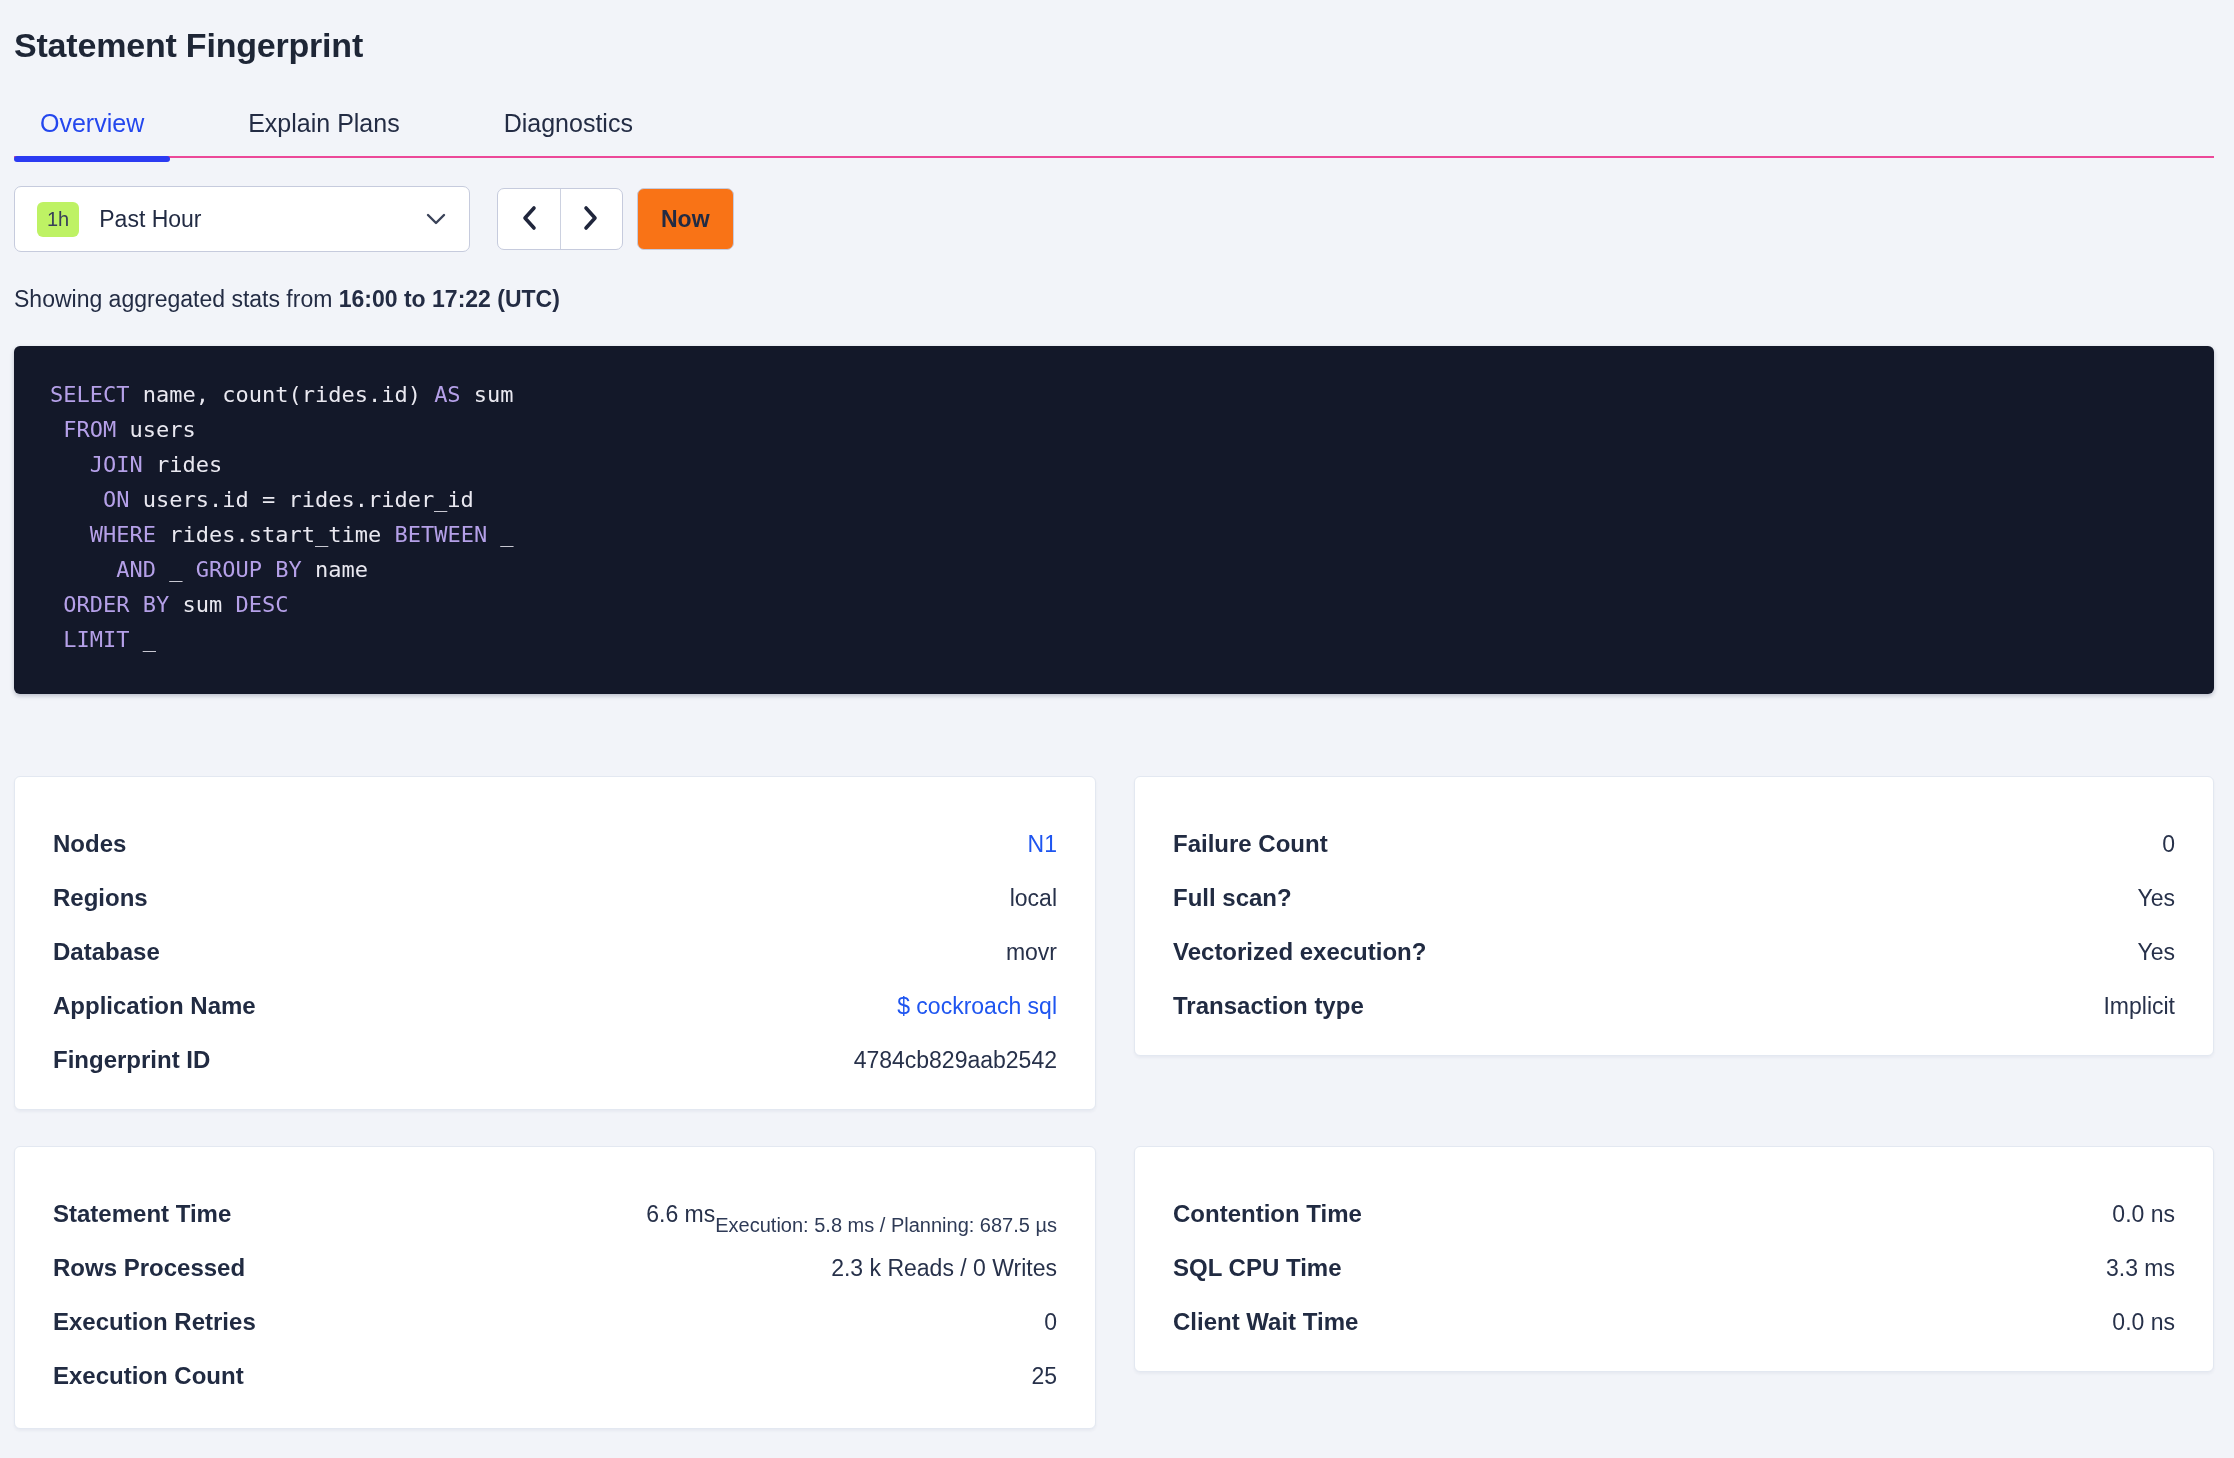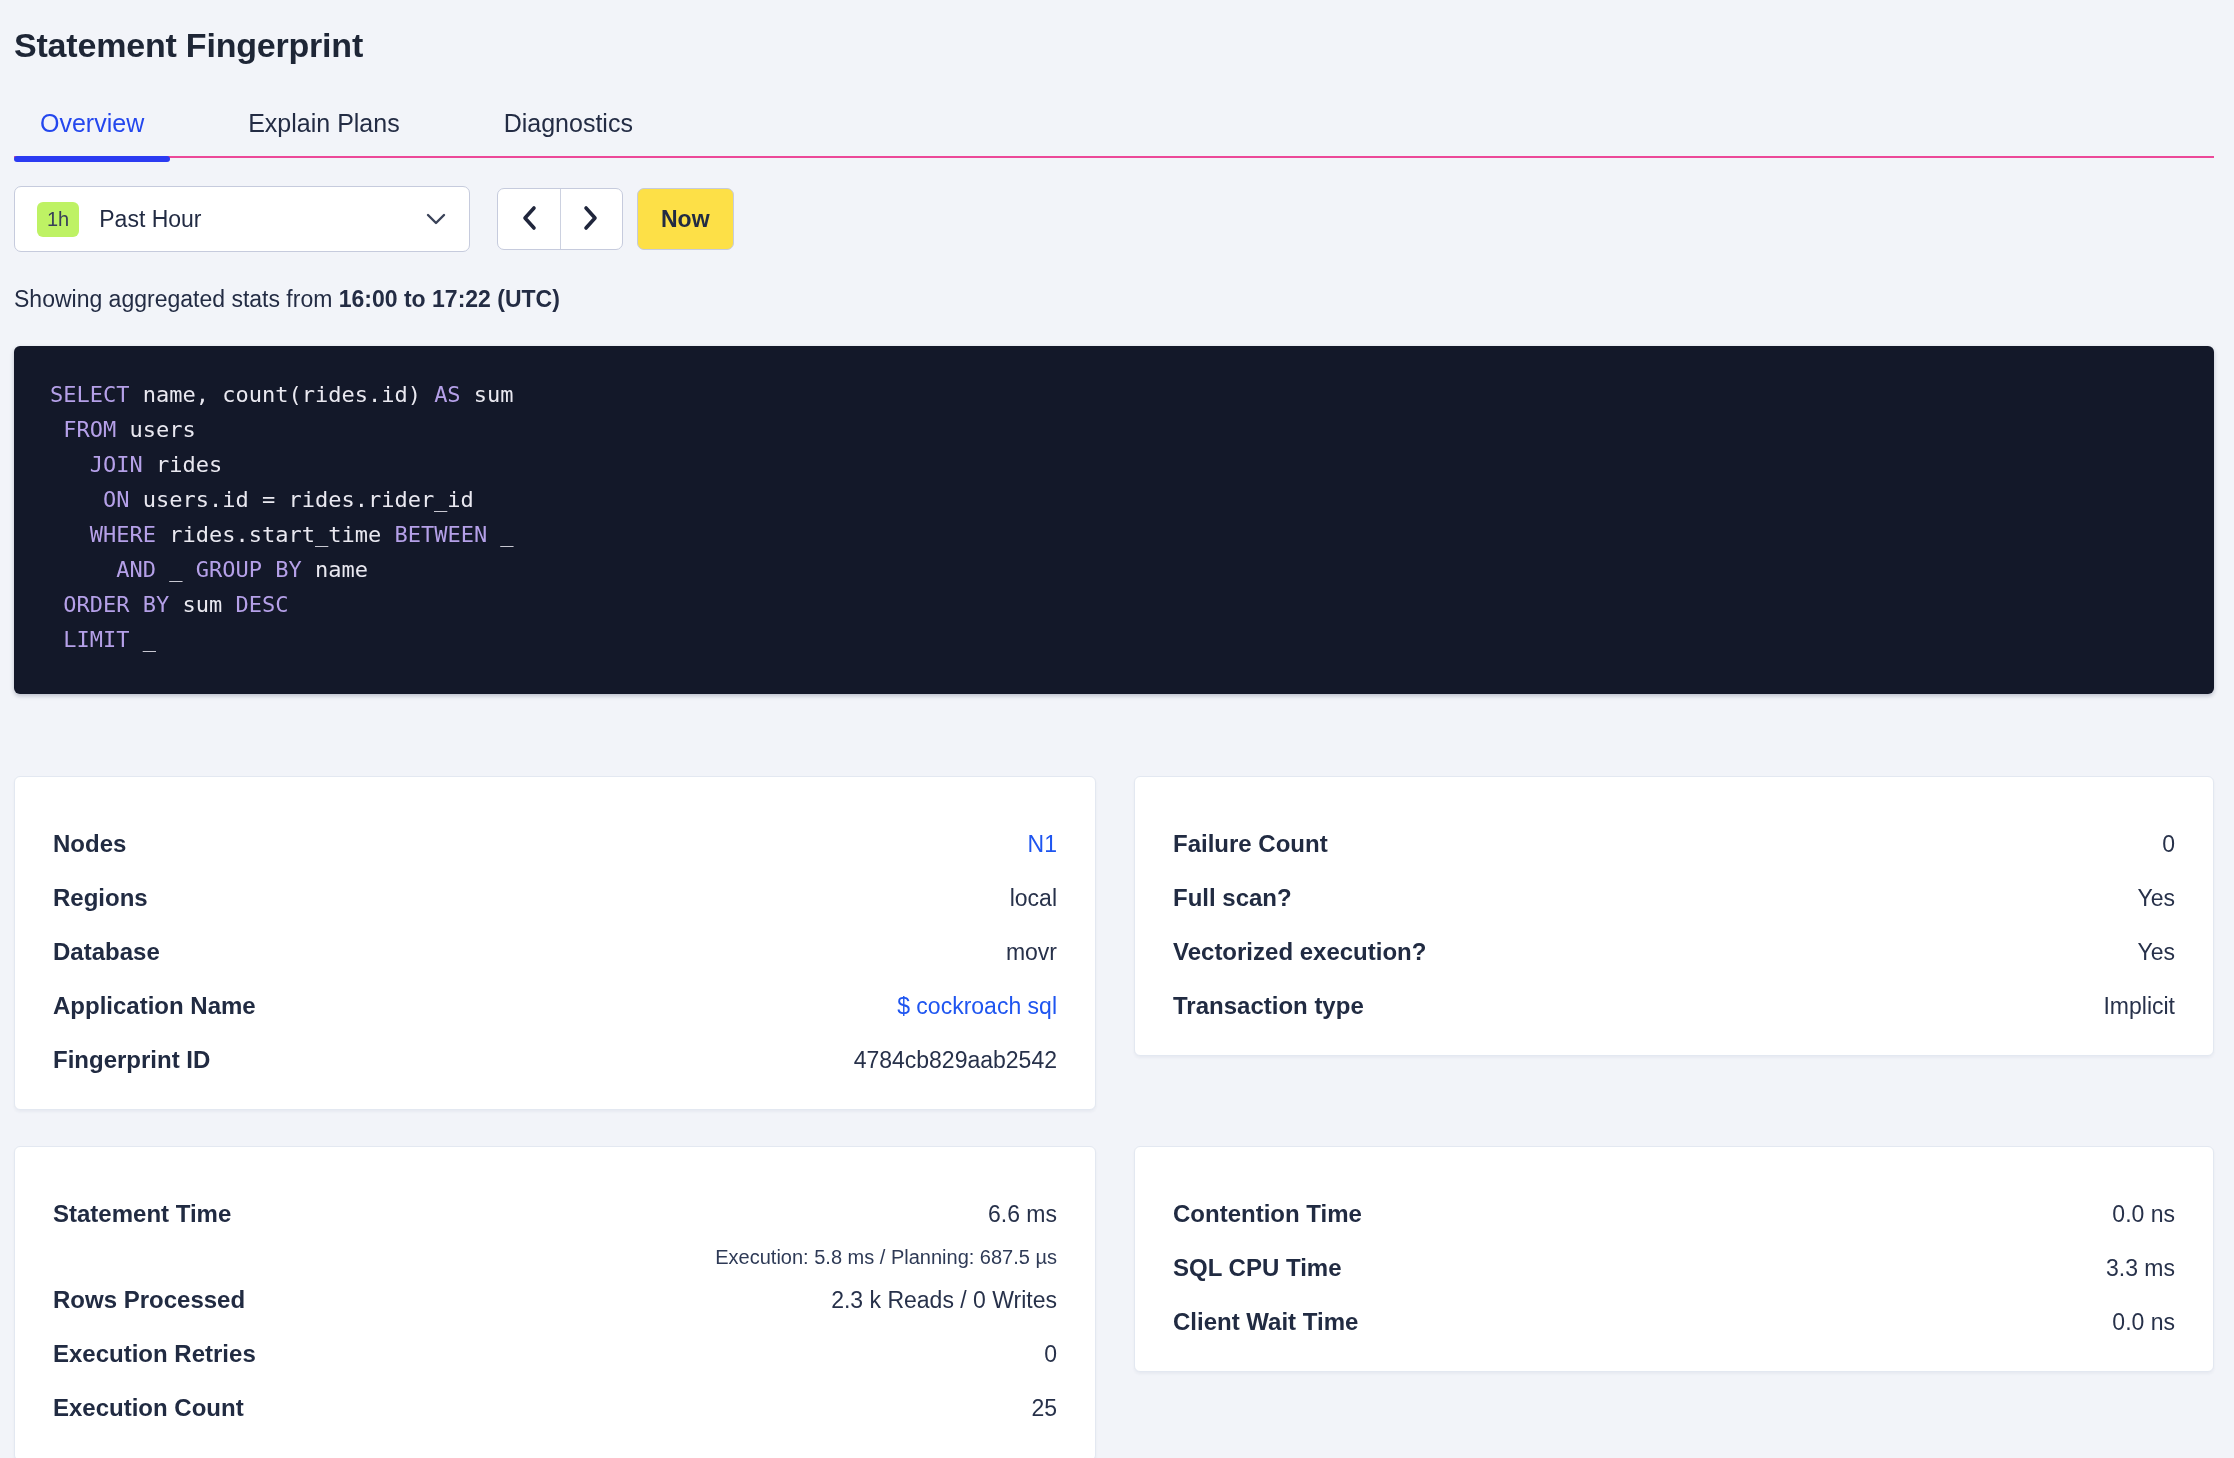--- a/index.html
+++ b/index.html
@@ -61,21 +61,21 @@
     display: flex; overflow: hidden;
   }
   .btn-group button {
     flex: 1; background: transparent; border: none; cursor: pointer;
     display: flex; align-items: center; justify-content: center; padding: 0;
   }
   .btn-group button + button { border-left: 1px solid #ccd1e0; }
   .now-btn {
     margin-left: 14px;
     height: 62px; padding: 0 23px;
-    background: #fde047; border: 1px solid #c6cbdd; border-radius: 7px;
+    background: #f97316; border: 1px solid #c6cbdd; border-radius: 7px;
     font-family: "Liberation Sans", sans-serif;
     font-size: 23px; font-weight: 700; color: #222b43;
     cursor: pointer;
   }
 
   
   .stats-line { margin: 34px 0 0 0; font-size: 23px; color: #232c44; }
   .stats-line b { font-weight: 700; }
 
   
@@ -111,21 +111,21 @@
   .card.pad-lg { padding-bottom: 25px; }
   .row {
     height: 54px;
     display: flex; justify-content: space-between; align-items: center;
   }
   .lbl { font-size: 24px; font-weight: 700; color: #212b42; }
   .val { font-size: 23px; color: #27314a; text-align: right; }
   a.link { color: #1e55f0; text-decoration: none; }
   .row-multi { height: auto; align-items: flex-start; }
   .row-multi .lbl { line-height: 54px; }
-  .val-block { display: flex; flex-direction: column; align-items: flex-end; }
+  .val-block { display: flex; flex-direction: row; align-items: flex-end; }
   .val-block .val { line-height: 54px; }
   .sub { font-size: 20px; line-height: 32px; color: #2e3a56; text-align: right; }
 </style>
 </head>
 <body>
 
 <div class="page">
 
   <h1 class="page-title">Statement Fingerprint</h1>
 

